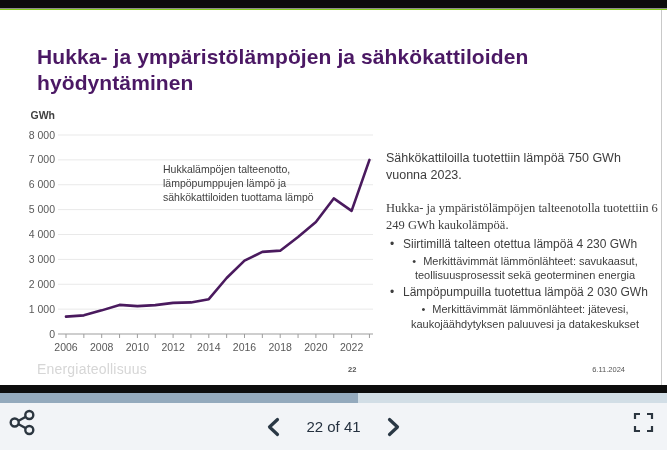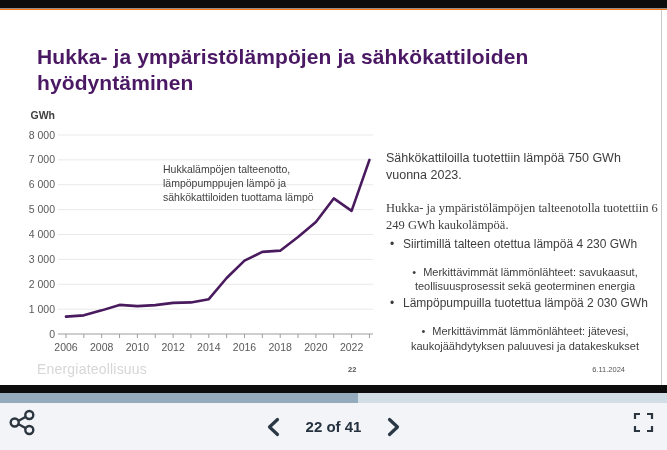--- a/index.html
+++ b/index.html
@@ -1,55 +1,55 @@
 <!DOCTYPE html>
 <html><head>
 <meta charset="utf-8">
 <style>
   * { margin:0; padding:0; box-sizing:border-box; }
   html,body { background:#ffffff; }
   .page {
     position:relative; width:667px; height:450px; overflow:hidden;
-    background:#f97316; font-family:"Liberation Sans", sans-serif;
+    background:#84cc16; font-family:"Liberation Sans", sans-serif;
   }
   
   .top-bar { position:absolute; left:0; top:0; width:667px; height:9px; background:#0c0c0c; border-bottom:1px solid #8f8f8f; }
   
   .slide { position:absolute; left:0; top:10px; width:667px; height:375px; background:#ffffff; }
   .slide-right-edge { position:absolute; left:661px; top:10px; width:1px; height:375px; background:#c9c9c9; }
   .slide-title {
     position:absolute; left:37px; top:34px; width:575px;
     font-size:21px; font-weight:bold; color:#4b1864; line-height:1.22; letter-spacing:0.1px;
   }
   .chart-svg { position:absolute; left:28px; top:95px; }
   .chart-svg text { font-family:"Liberation Sans", sans-serif; }
   
   .right-panel { position:absolute; left:386px; top:140px; width:278px; color:#3d3d3d; }
   .rp-para { font-size:12.5px; line-height:1.36; }
   .rp-para.second { margin-top:16px;font-family:Liberation Serif, serif; }
   .b1 { display:flex; font-size:12px; line-height:1.32; margin-top:3px; }
   .b1 .dot { width:17px; padding-left:4px; flex:none; }
-  .b2 { font-size:11px; line-height:1.3; text-align:center; padding:0 6px; margin-top:12px; color:#3d3d3d; }
+  .b2 { font-size:11px; line-height:1.3; text-align:center; padding:0 6px; margin-top:1px; color:#3d3d3d; }
   .b2 .dot2 { padding-right:7px; }
   
   .slide-logo { position:absolute; left:37px; top:351px; font-size:14px; color:#d6d6d6; letter-spacing:0.2px; }
   .slide-pagenum { position:absolute; left:328px; top:355px; font-size:7.5px; font-weight:bold; color:#555;padding-left:20px; }
   .slide-date { position:absolute; right:42px; top:355px; font-size:7.5px; color:#555; }
   
   .bottom-black { position:absolute; left:0; top:385px; width:667px; height:8px; background:#0d0d0d; }
   .progress { position:absolute; left:0; top:393px; width:667px; height:10px; display:flex; }
   .progress .done { height:10px; background:#94aabd; }
   .progress .rest { height:10px; flex:1; background:#d2dee6; }
   .controls { position:absolute; left:0; top:403px; width:667px; height:47px; background:#f2f4f7; }
   .icon-btn { position:absolute; background:transparent; border:none; padding:0; cursor:pointer; line-height:0; }
   .share-btn { left:9px; top:409px; }
   .fullscreen-btn { right:13px; top:412px; }
   .nav-center { position:absolute; left:0; top:403px; width:667px; height:47px; display:flex; align-items:center; justify-content:center; gap:23px; }
   .nav-btn { background:transparent; border:none; padding:2px; cursor:pointer; line-height:0; }
-  .page-label { font-size:15px; font-weight:bold; color:#25313f; }
+  .page-label { font-size:15px; font-weight:normal; color:#25313f; }
 </style>
 </head>
 <body>
 
 <div class="page">
 
   <div class="top-bar"></div>
 
   <div class="slide">
     <h1 class="slide-title">Hukka- ja ympäristölämpöjen ja sähkökattiloiden hyödyntäminen</h1>

